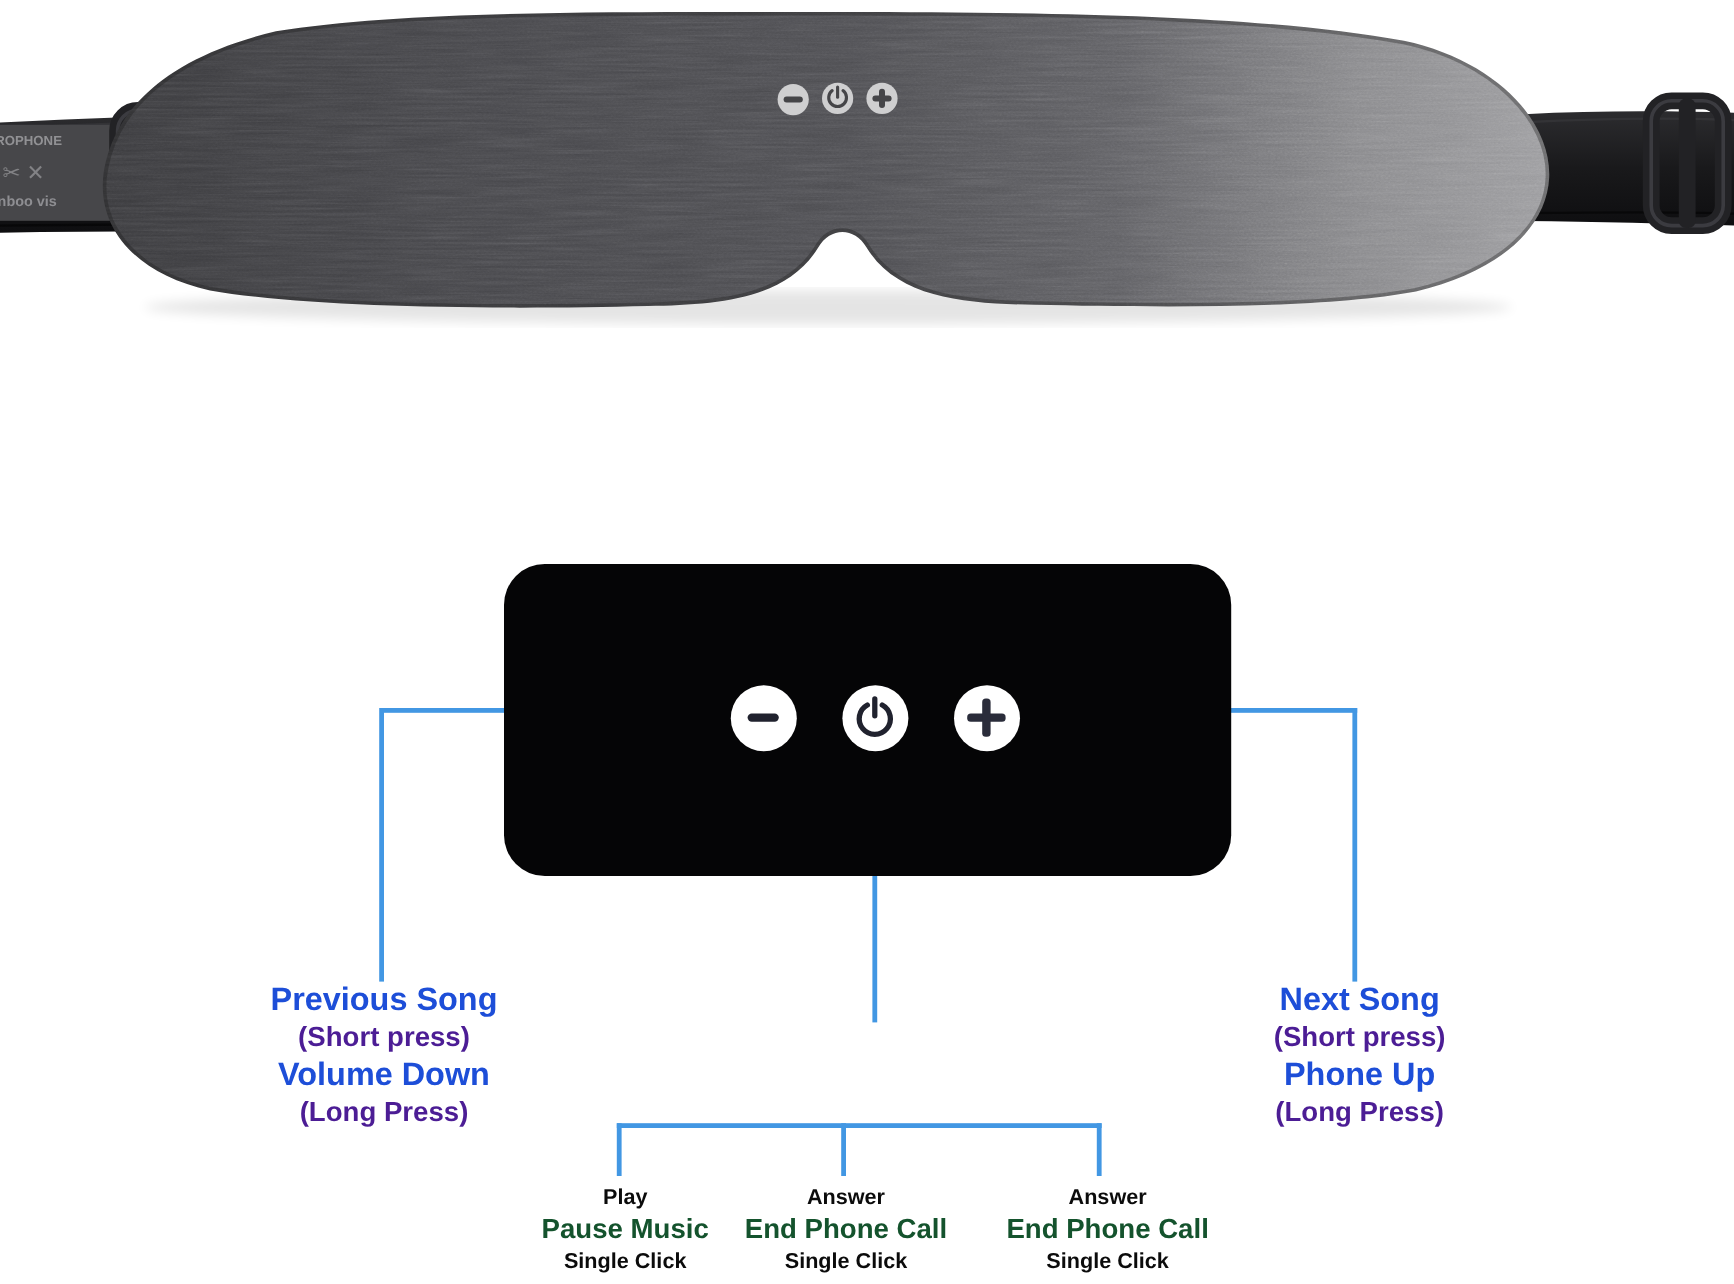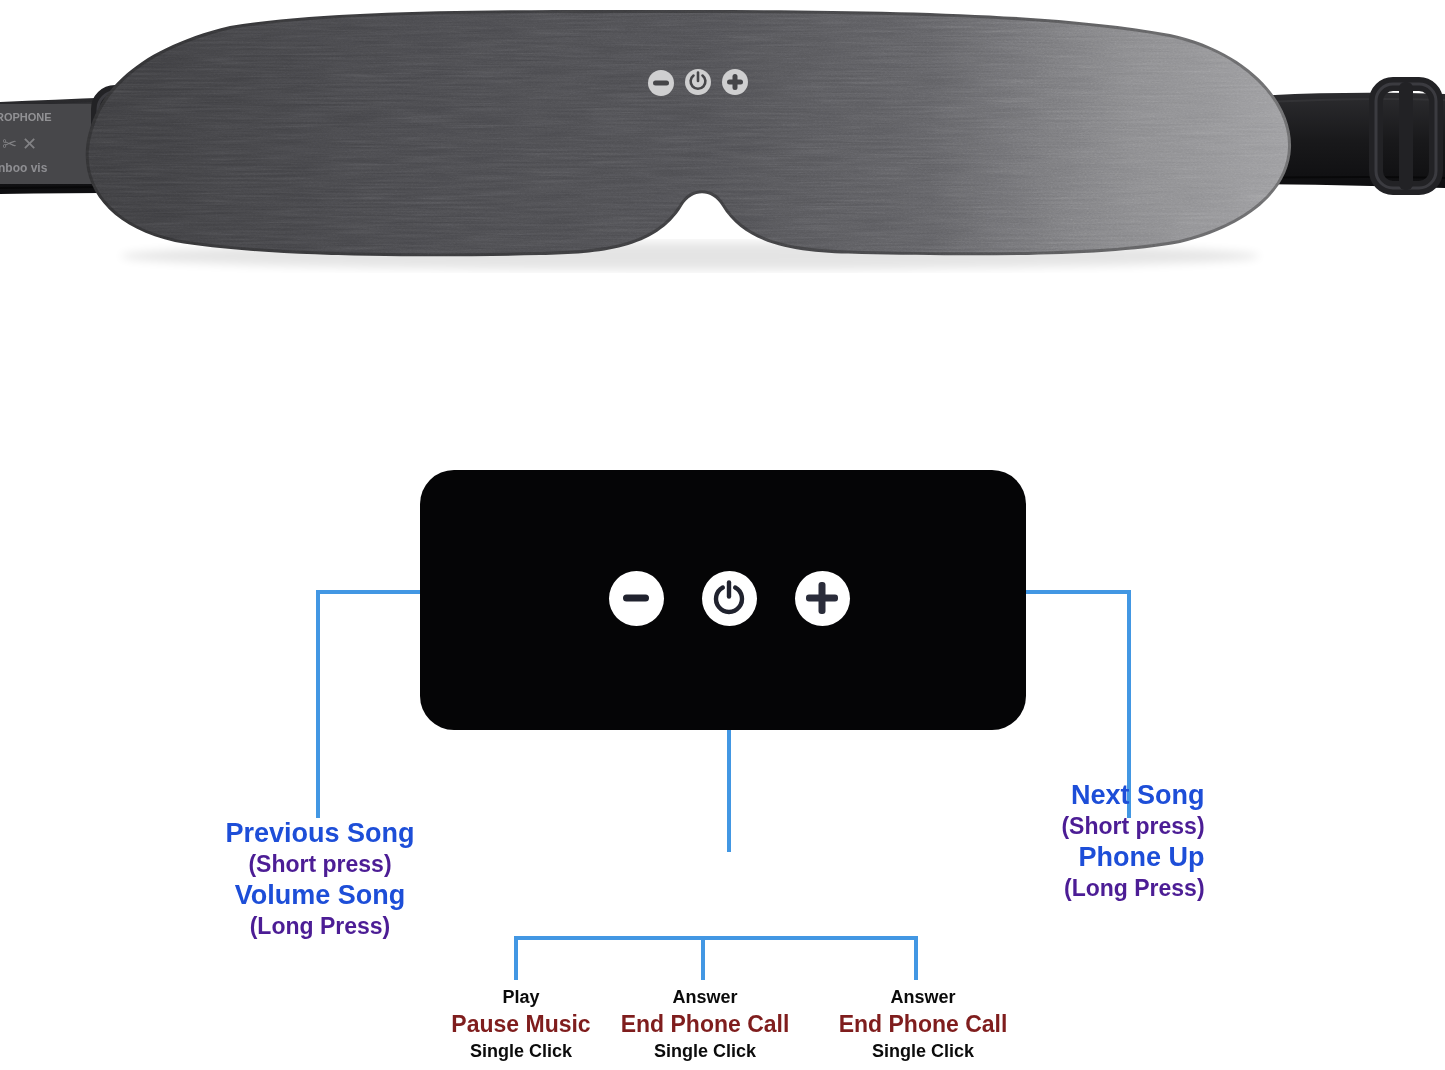--- a/index.html
+++ b/index.html
@@ -17,21 +17,21 @@
     position:absolute;width:55px;height:55px;border-radius:50%;background:#ffffff;
     display:flex;align-items:center;justify-content:center;
   }
   .callout{
     position:absolute;transform:translateX(-50%);text-align:center;
     font-weight:bold;white-space:nowrap;
   }
   .t-blue{color:#1d4ed8;font-size:27px;line-height:31px;}
   .t-black{color:#4c1d95;font-size:23px;line-height:31px;}
   .col-line-black{color:#0b0b0b;font-size:18px;line-height:27px;font-weight:bold;}
-  .col-line-blue{color:#7f1d1d;font-size:23px;line-height:27px;font-weight:bold;text-align:center;}
+  .col-line-blue{color:#14532d;font-size:23px;line-height:27px;font-weight:bold;text-align:center;}
 </style>
 </head>
 <body>
 
 <div id="stage">
 
   <svg class="abs" style="left:0;top:0" width="1445" height="300" viewBox="0 0 1445 300">
     <defs>
       <linearGradient id="maskGrad" x1="0" y1="0" x2="1" y2="0">
         <stop offset="0" stop-color="#39393c"></stop>
@@ -171,26 +171,26 @@
       <svg width="40" height="40" viewBox="0 0 40 40">
         <rect x="4" y="16.5" width="32" height="7" rx="3" fill="#2a2c3a"></rect>
         <rect x="16.5" y="4" width="7" height="32" rx="3" fill="#2a2c3a"></rect>
       </svg>
     </div>
   </div>
 
   <div class="callout" style="left:320px;top:818px;">
     <div class="t-blue">Previous Song</div>
     <div class="t-black">(Short press)</div>
-    <div class="t-blue">Volume Song</div>
+    <div class="t-blue">Volume Down</div>
     <div class="t-black">(Long Press)</div>
   </div>
 
 
-  <div class="callout" style="left:1133px;top:780px;text-align:right;">
+  <div class="callout" style="left:1133px;top:818px;">
     <div class="t-blue">Next Song</div>
     <div class="t-black">(Short press)</div>
     <div class="t-blue">Phone Up</div>
     <div class="t-black">(Long Press)</div>
   </div>
 
   <div class="callout" style="left:521px;top:984px;">
     <div class="col-line-black">Play</div>
     <div class="col-line-blue">Pause Music</div>
     <div class="col-line-black">Single Click</div>

